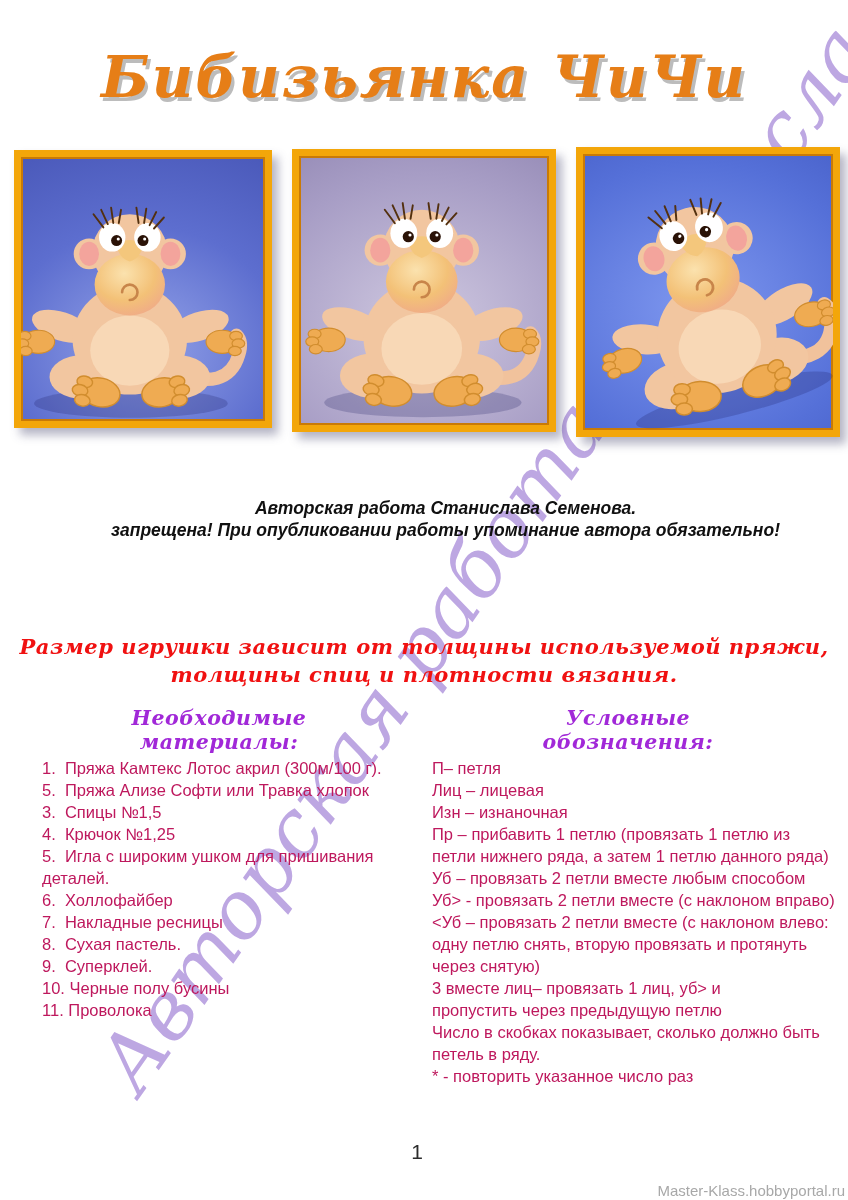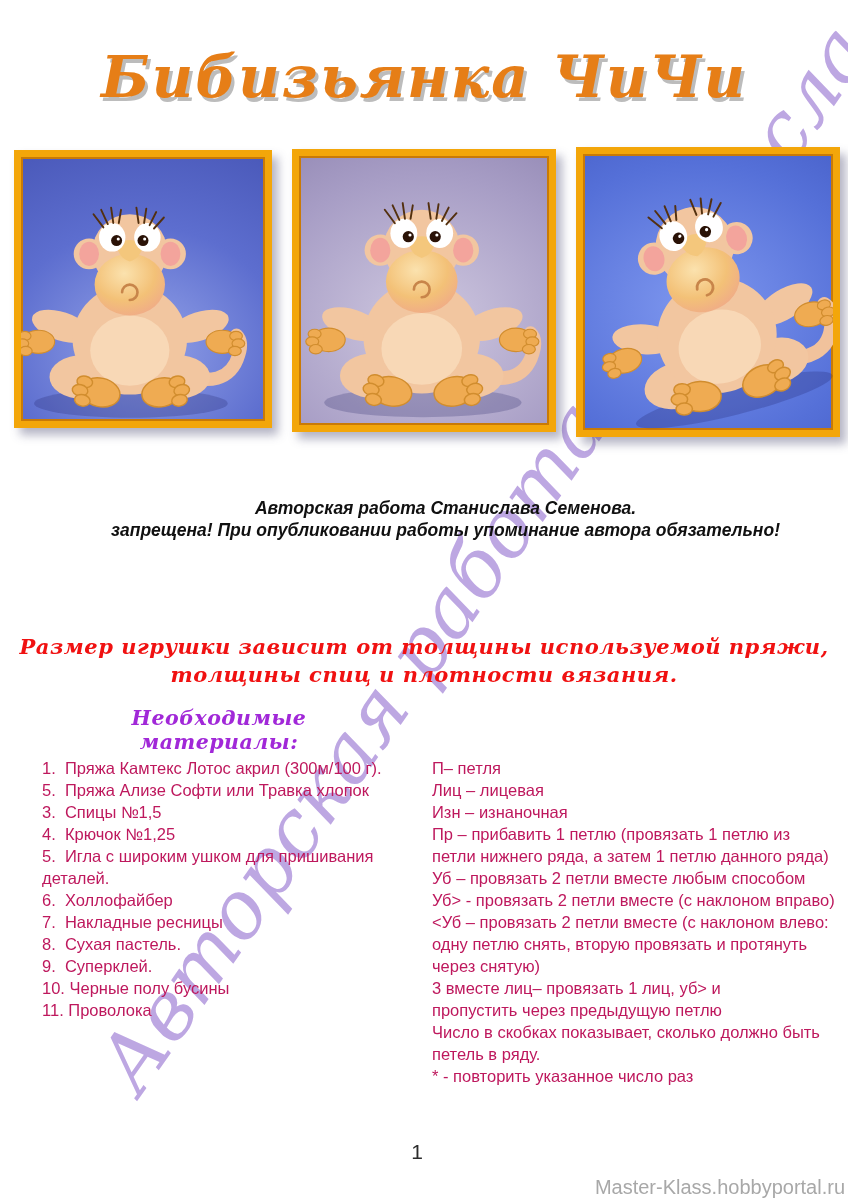--- a/index.html
+++ b/index.html
@@ -72,21 +72,21 @@
   .abbrev{left:432px;width:404px;}
   .line{white-space:pre-wrap;}
 
   
   .pagenum{
     position:absolute;top:1140px;left:0;right:14px;text-align:center;z-index:2;
     font-size:21px;color:#2c2c2c;
   }
   .footer-url{
     position:absolute;right:3px;bottom:1px;z-index:2;
-    font-size:20px;color:#a8a8a8;
+    font-size:15px;color:#a8a8a8;
   }
   .hiddefs{position:absolute;width:0;height:0;}
 </style>
 </head>
 <body>
 
 <svg class="hiddefs" aria-hidden="true">
   <defs>
     <radialGradient id="muzG" cx="42%" cy="32%" r="80%">
       <stop offset="0" stop-color="#fbe2ae"></stop>
@@ -166,20 +166,21 @@
     <div>Авторская работа Станислава Семенова.</div>
     <div>запрещена! При опубликовании работы упоминание автора обязательно!</div>
   </div>
 
   <div class="sizenote">
     <div>Размер игрушки зависит от толщины используемой пряжи,</div>
     <div>толщины спиц и плотности вязания.</div>
   </div>
 
   <div class="col-head left">Необходимые материалы:</div>
+  <div class="col-head right">Условные обозначения:</div>
 
   <div class="textcol materials">
       <div class="line">1.  Пряжа Камтекс Лотос акрил (300м/100 г).</div>
       <div class="line">5.  Пряжа Ализе Софти или Травка хлопок</div>
       <div class="line">3.  Спицы №1,5</div>
       <div class="line">4.  Крючок №1,25</div>
       <div class="line">5.  Игла с широким ушком для пришивания деталей.</div>
       <div class="line">6.  Холлофайбер</div>
       <div class="line">7.  Накладные ресницы</div>
       <div class="line">8.  Сухая пастель.</div>

